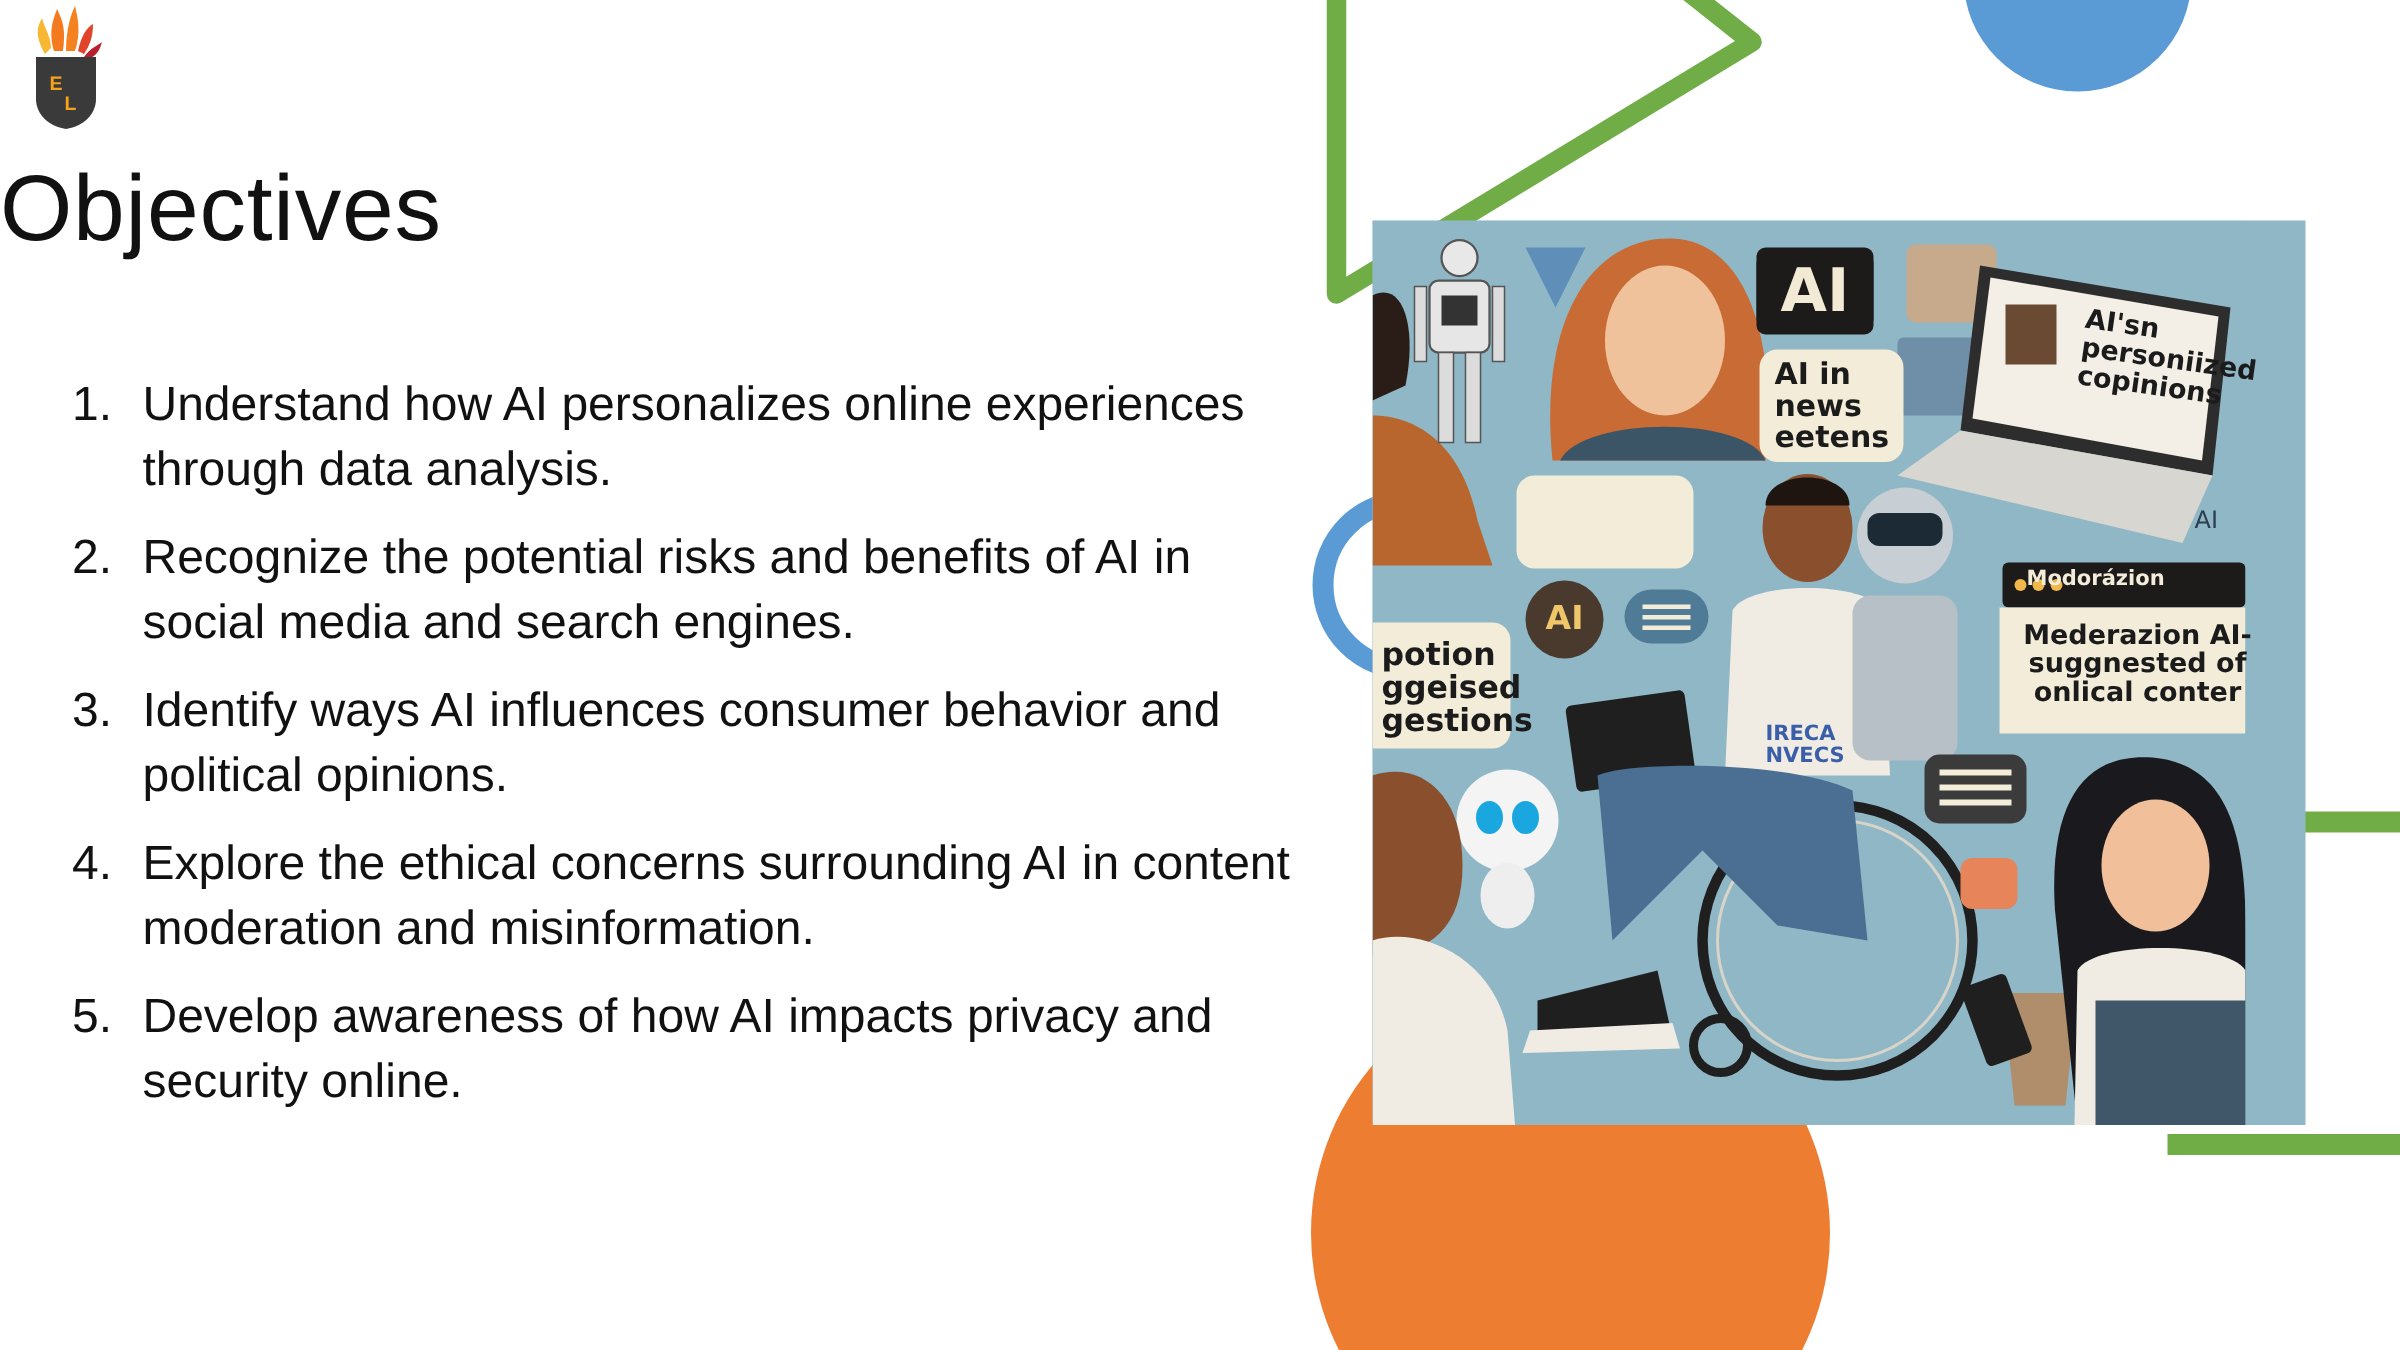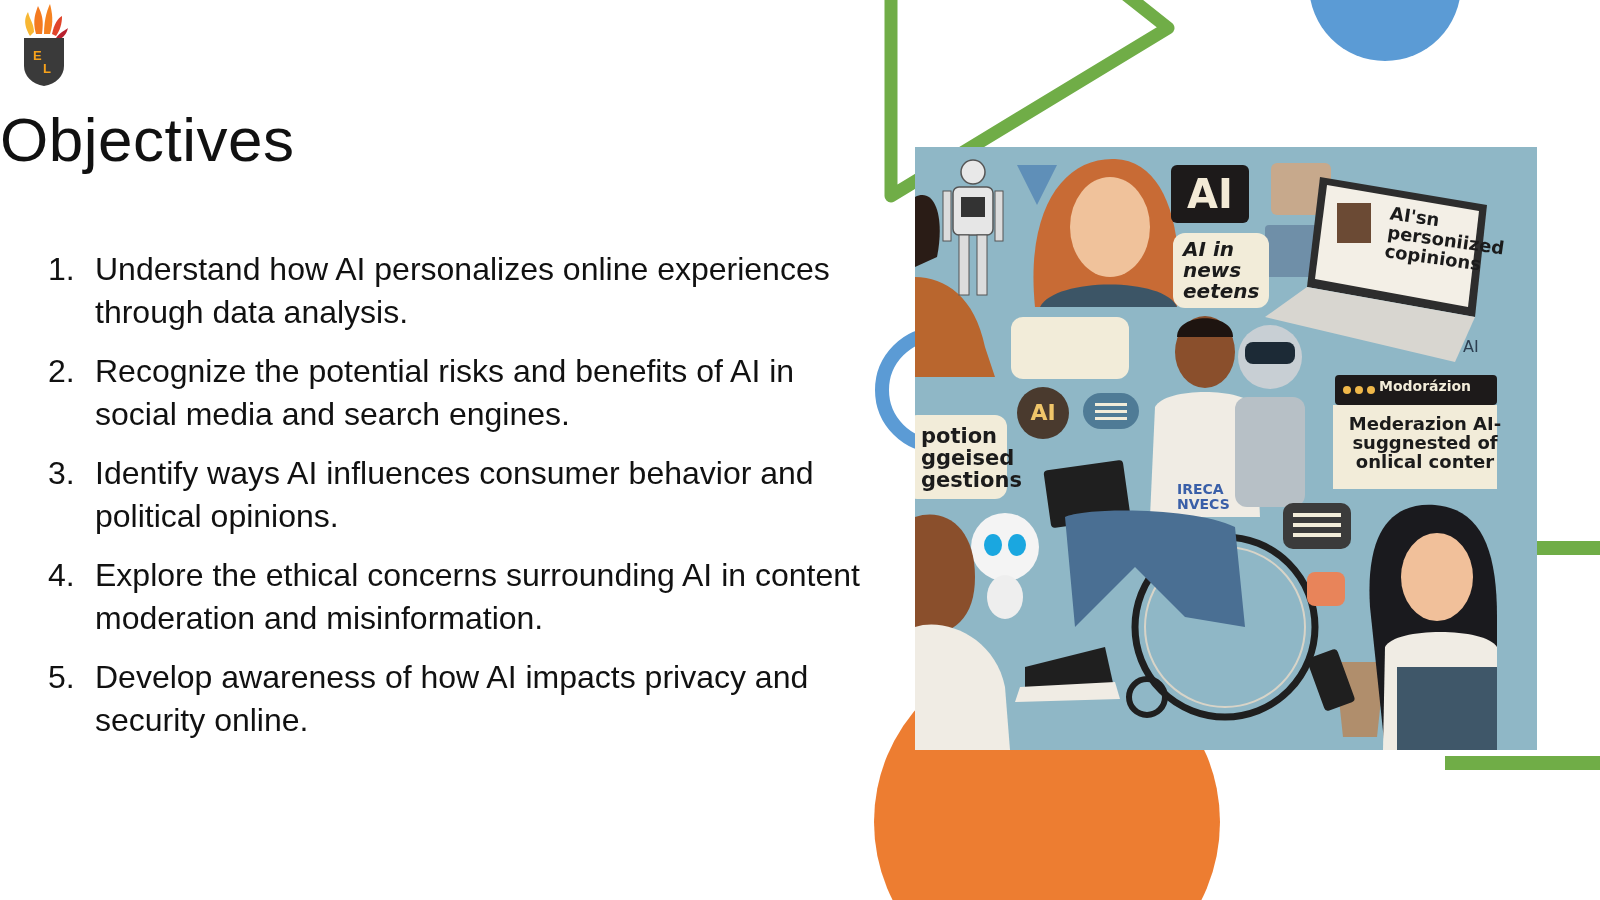--- a/index.html
+++ b/index.html
@@ -153,21 +153,21 @@
     <rect x="392" y="425" width="38" height="34" rx="8" fill="#e8845a"></rect>
 
     <path d="M455 460 C450 380 480 355 520 358 C565 362 582 400 582 470 L582 603 L470 603 Z" fill="#1a1a1e"></path>
     <ellipse cx="522" cy="430" rx="36" ry="44" fill="#f1c09a"></ellipse>
     <path d="M470 500 C480 480 570 480 582 500 L582 603 L468 603 Z" fill="#f0ece4"></path>
     <path d="M482 520 L582 520 L582 603 L482 603 Z" fill="#3f5769"></path>
     <rect x="400" y="505" width="32" height="56" rx="4" fill="#1f1f1f" transform="rotate(-20 416 533)"></rect>
   </svg>
 
   <div class="ai-badge" style="left:256px;top:22px;width:78px;font-size:40px;line-height:50px;">AI</div>
-  <div class="bubble" style="left:258px;top:86px;width:76px;font-size:20px;background:#f2ecd9;font-style:italic;">AI in news eetens</div>
+  <div class="bubble" style="left:258px;top:86px;width:76px;font-size:20px;background:#f2ecd9;">AI in news eetens</div>
   <div class="bubble" style="left:462px;top:58px;width:98px;font-size:18px;background:transparent;transform:rotate(8deg);">AI'sn personiized copinions</div>
   <div class="ai-badge" style="left:108px;top:250px;width:40px;font-size:22px;line-height:32px;background:transparent;color:#f0c66a;">AI</div>
   <div class="bubble" style="left:-4px;top:272px;width:86px;font-size:21px;background:transparent;">potion ggeised gestions</div>
-  <div class="bubble" style="left:464px;top:232px;font-size:14px;background:transparent;color:#f2ecd9;padding:0;">Modorázion</div>
+  <div class="bubble" style="left:436px;top:232px;font-size:14px;background:transparent;color:#f2ecd9;padding:0;">Modorázion</div>
   <div class="bubble" style="left:420px;top:262px;width:160px;font-size:18px;background:transparent;text-align:center;">Mederazion AI-suggnested of onlical conter</div>
   <div class="bubble" style="left:262px;top:295px;width:56px;font-size:14px;background:transparent;color:#3a5fa8;padding:0;margin-top:40px;">IRECA NVECS</div>
   <div class="bubble" style="left:548px;top:192px;font-size:16px;background:transparent;color:#2c3e50;padding:0;font-weight:400;">AI</div>
 </div>
 
 </body></html>

